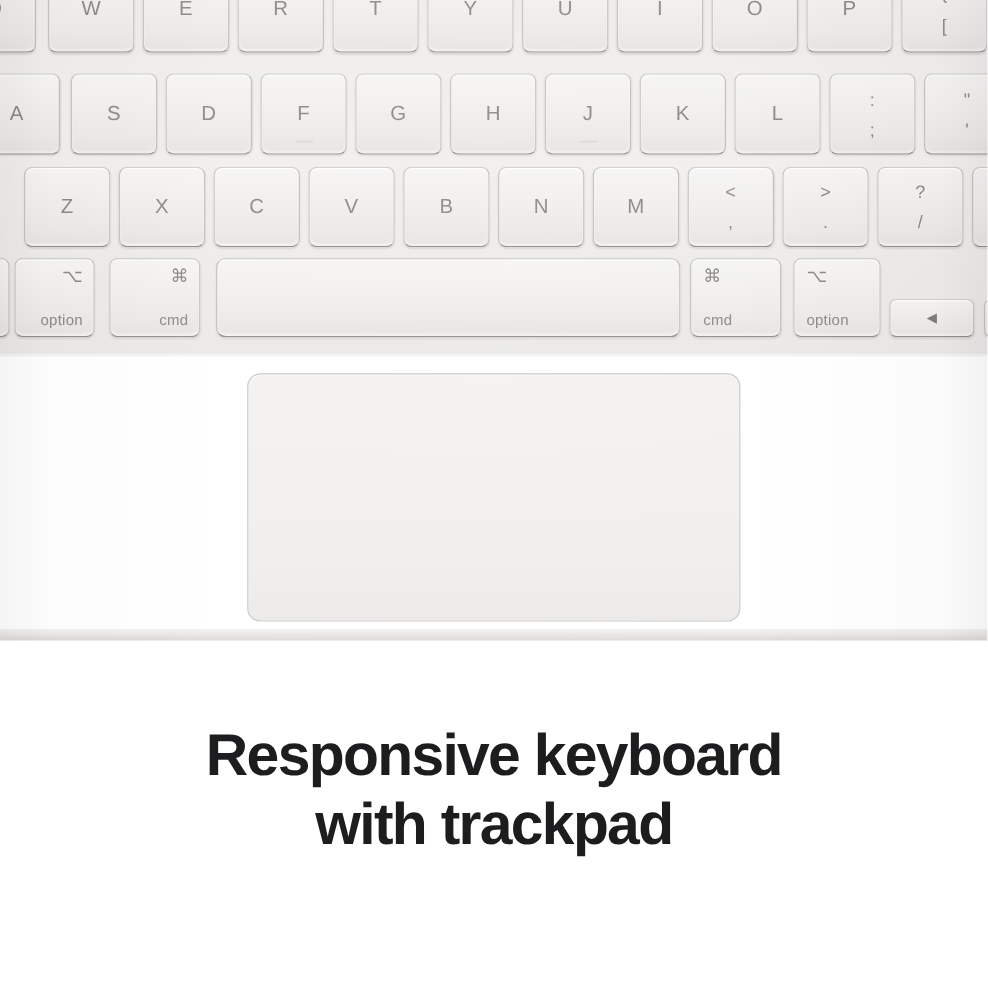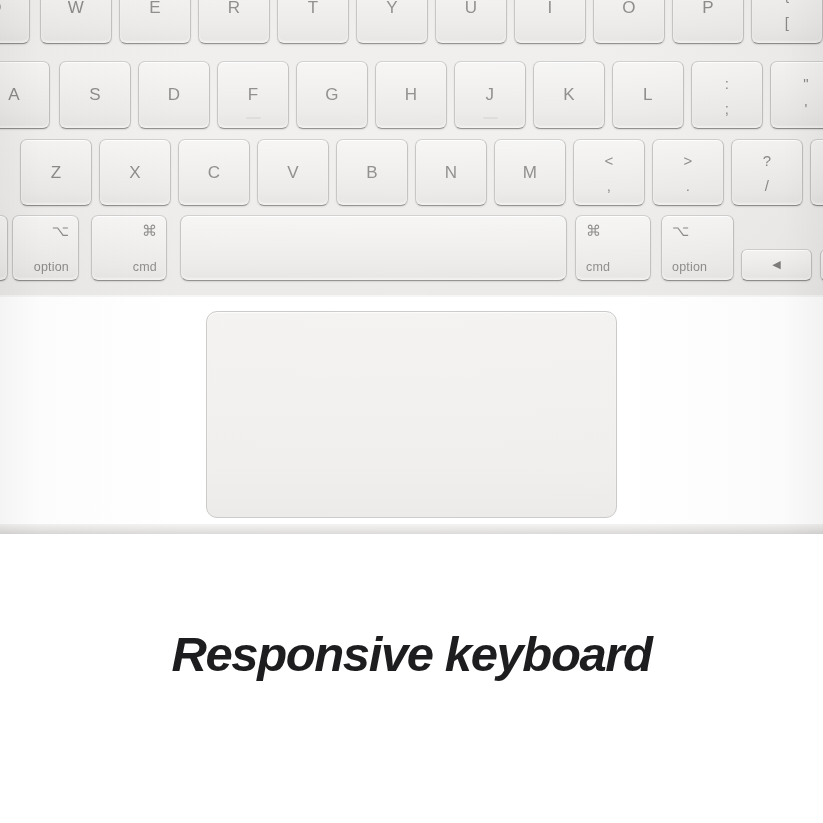--- a/index.html
+++ b/index.html
@@ -210,24 +210,23 @@
     left: 0;
     top: 534px;
     width: 823px;
     height: 289px;
     background: #ffffff;
     display: flex;
     align-items: flex-start;
     justify-content: center;
   }
   #caption-inner {
-    margin-top: 92px;
+    margin-top: 68px;
     width: 700px;
     text-align: center;
-    font-style: italic;
   }
   .caption-line {
     display: block;
     font-family: "Liberation Sans", sans-serif;
     font-weight: 700;
     font-size: 49px;
     line-height: 57px;
     letter-spacing: -1.4px;
     color: #1d1d1f;
   }
@@ -386,16 +385,17 @@
     <div id="trackpad">
       <span></span>
     </div>
 
     <div id="photo-lip"></div>
   </div>
 
   <div id="caption">
     <div id="caption-inner">
       <span class="caption-line">Responsive keyboard</span>
+      <span class="caption-line">with trackpad</span>
     </div>
   </div>
 
 </div>
 
 </body></html>

